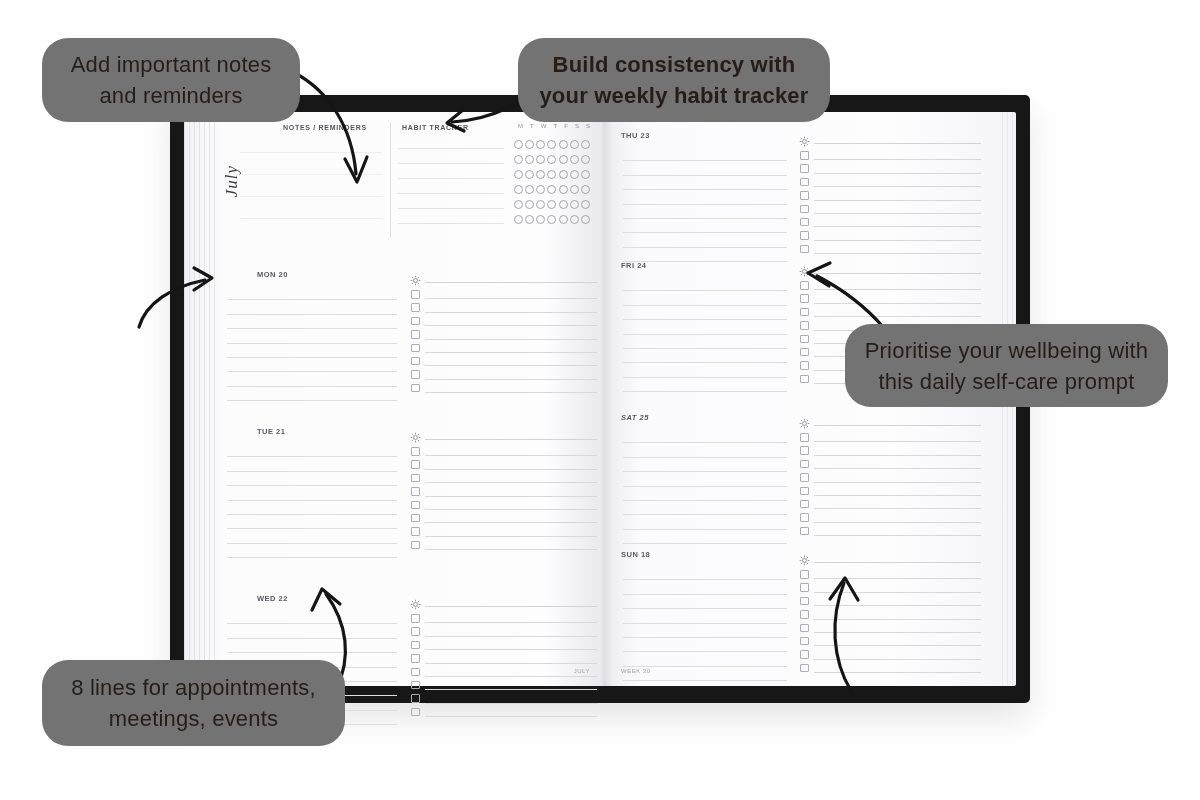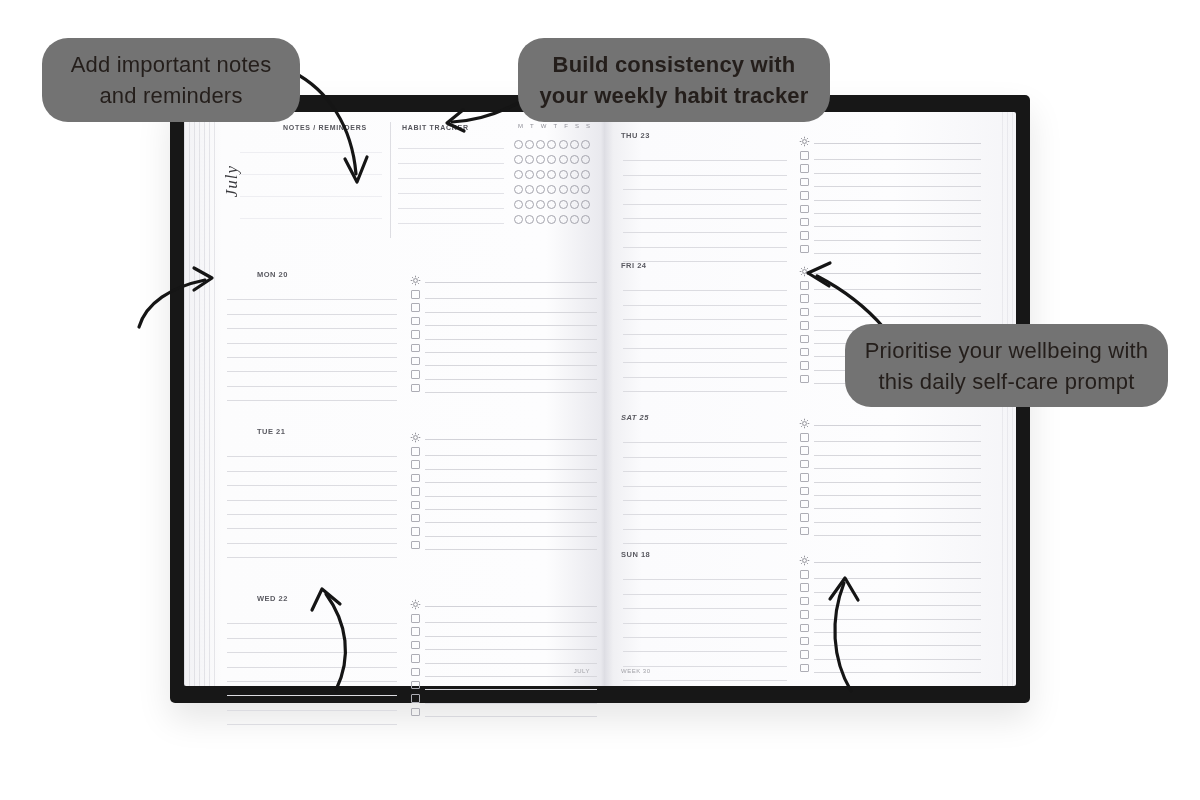--- a/index.html
+++ b/index.html
@@ -613,13 +613,15 @@
       <path d="M830,599 L845,578 L858,600"></path>
     </g>
   </svg>
 
   <div class="callout c-notes">Add important notes
 and reminders</div>
   <div class="callout c-habit">Build consistency with
 your weekly habit tracker</div>
   <div class="callout c-selfcare">Prioritise your wellbeing with
 this daily self-care prompt</div>
+  <div class="callout c-appts">8 lines for appointments,
+meetings, events</div>
 </div>
 
 </body></html>

